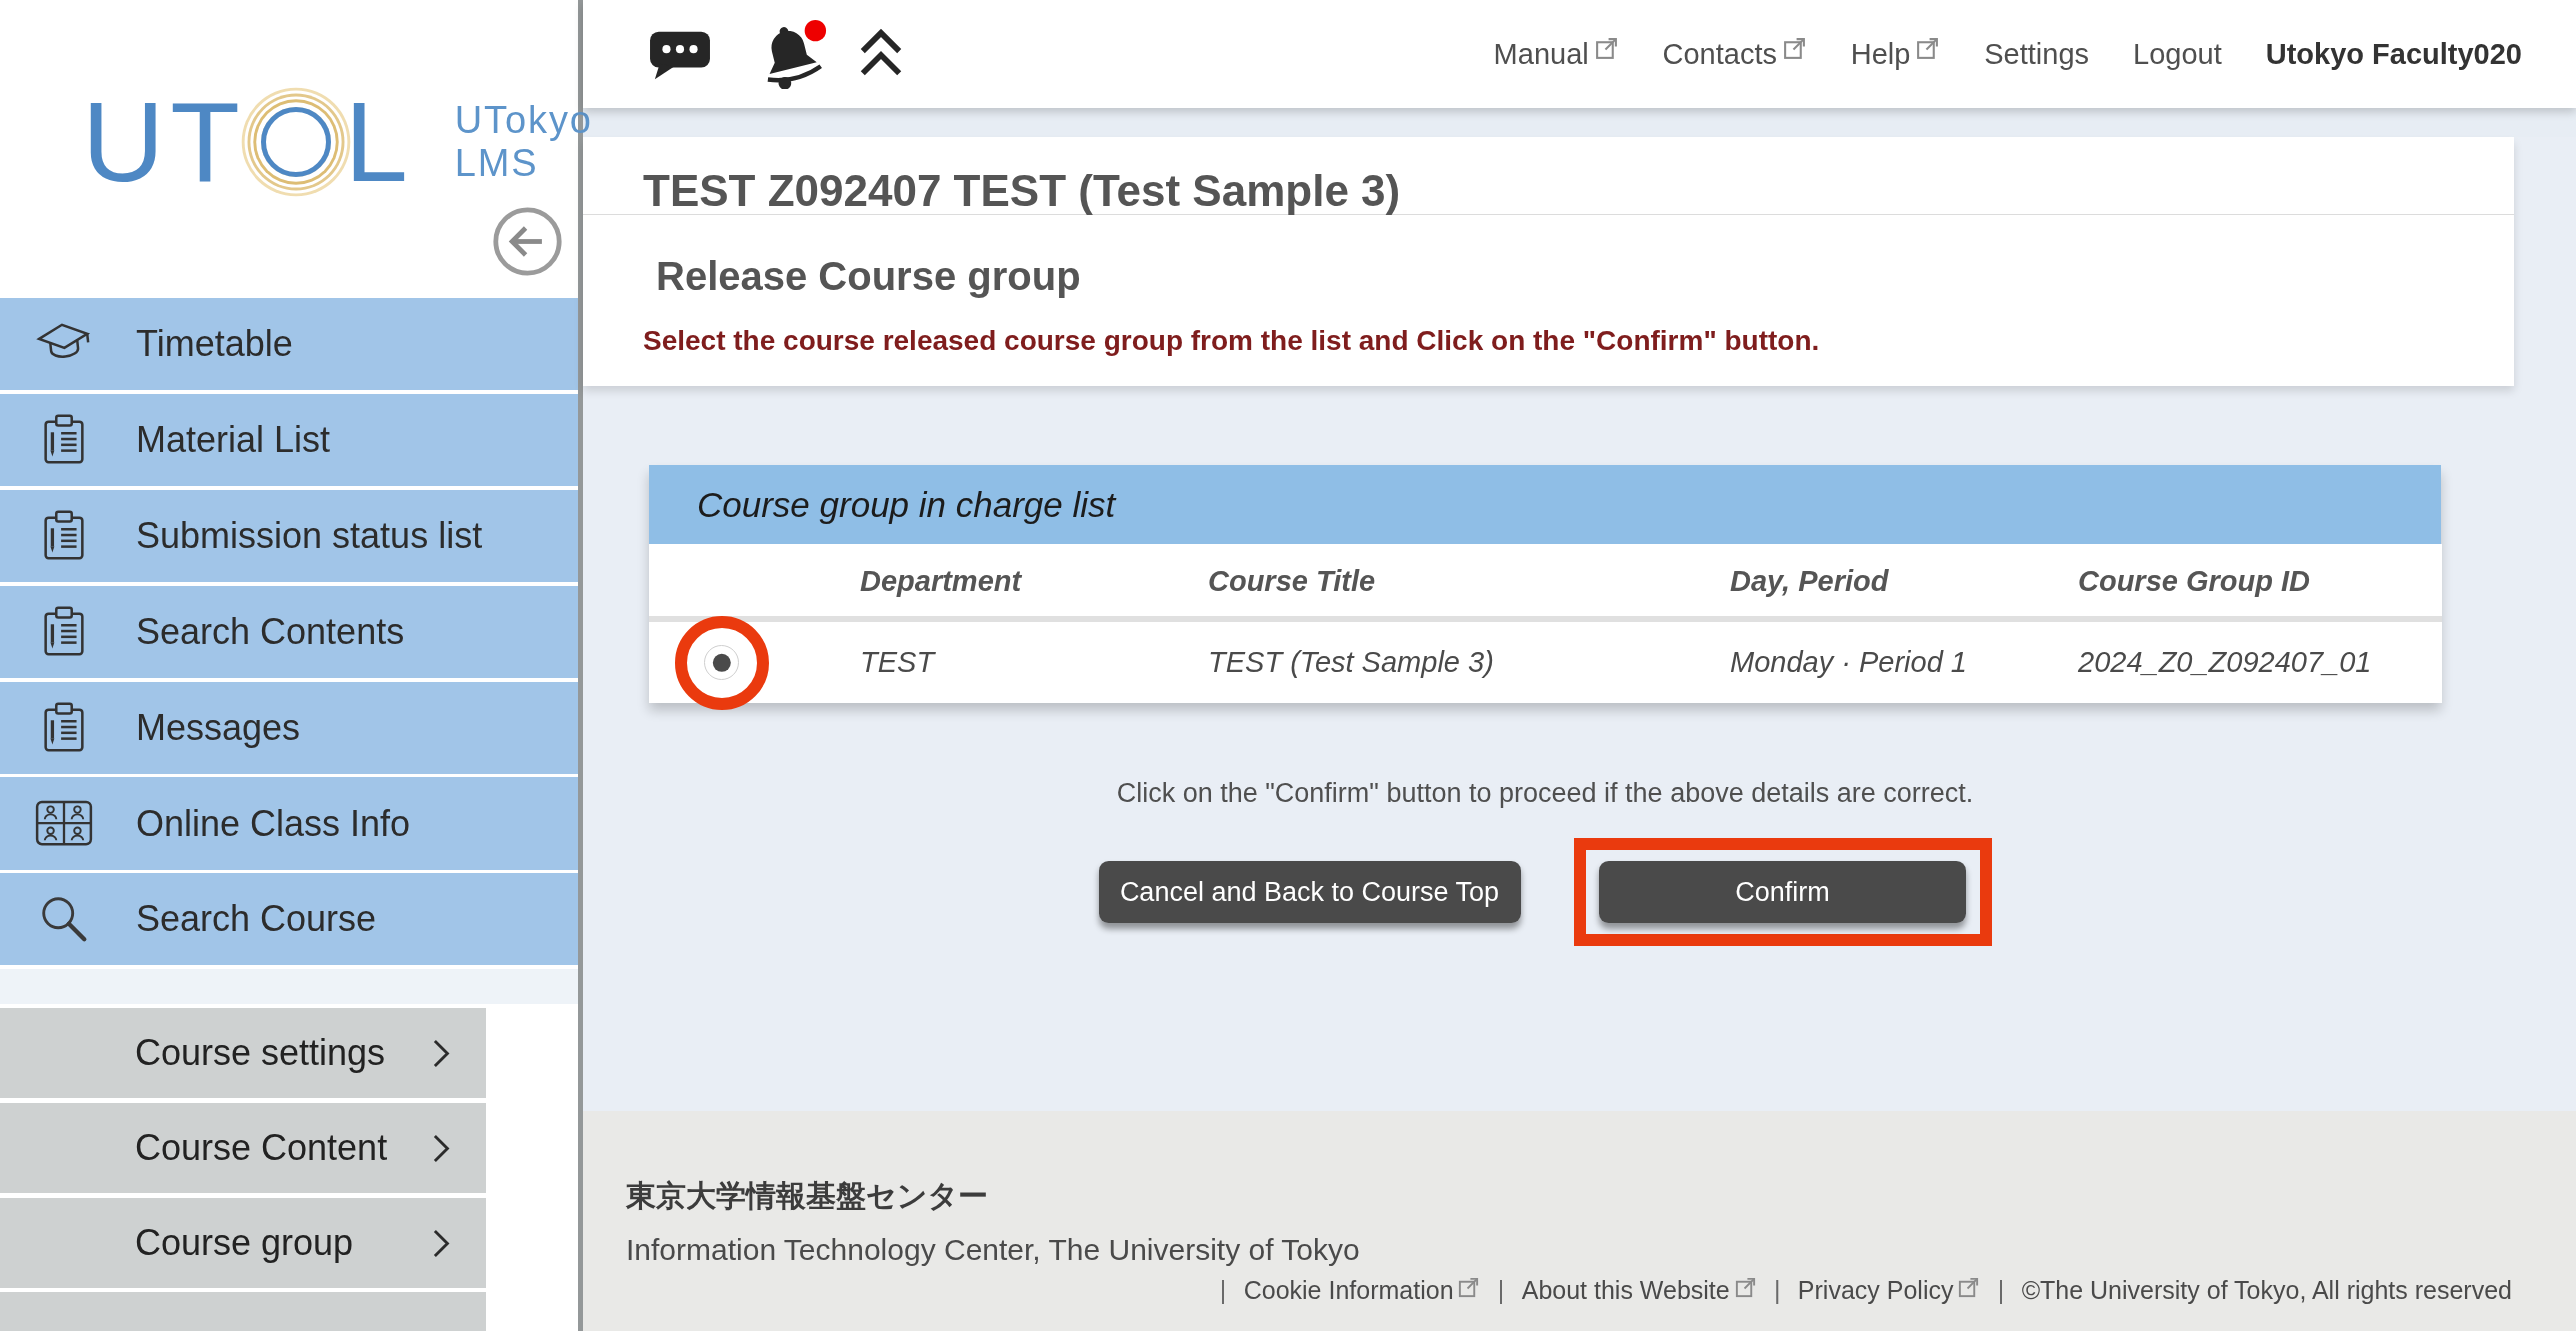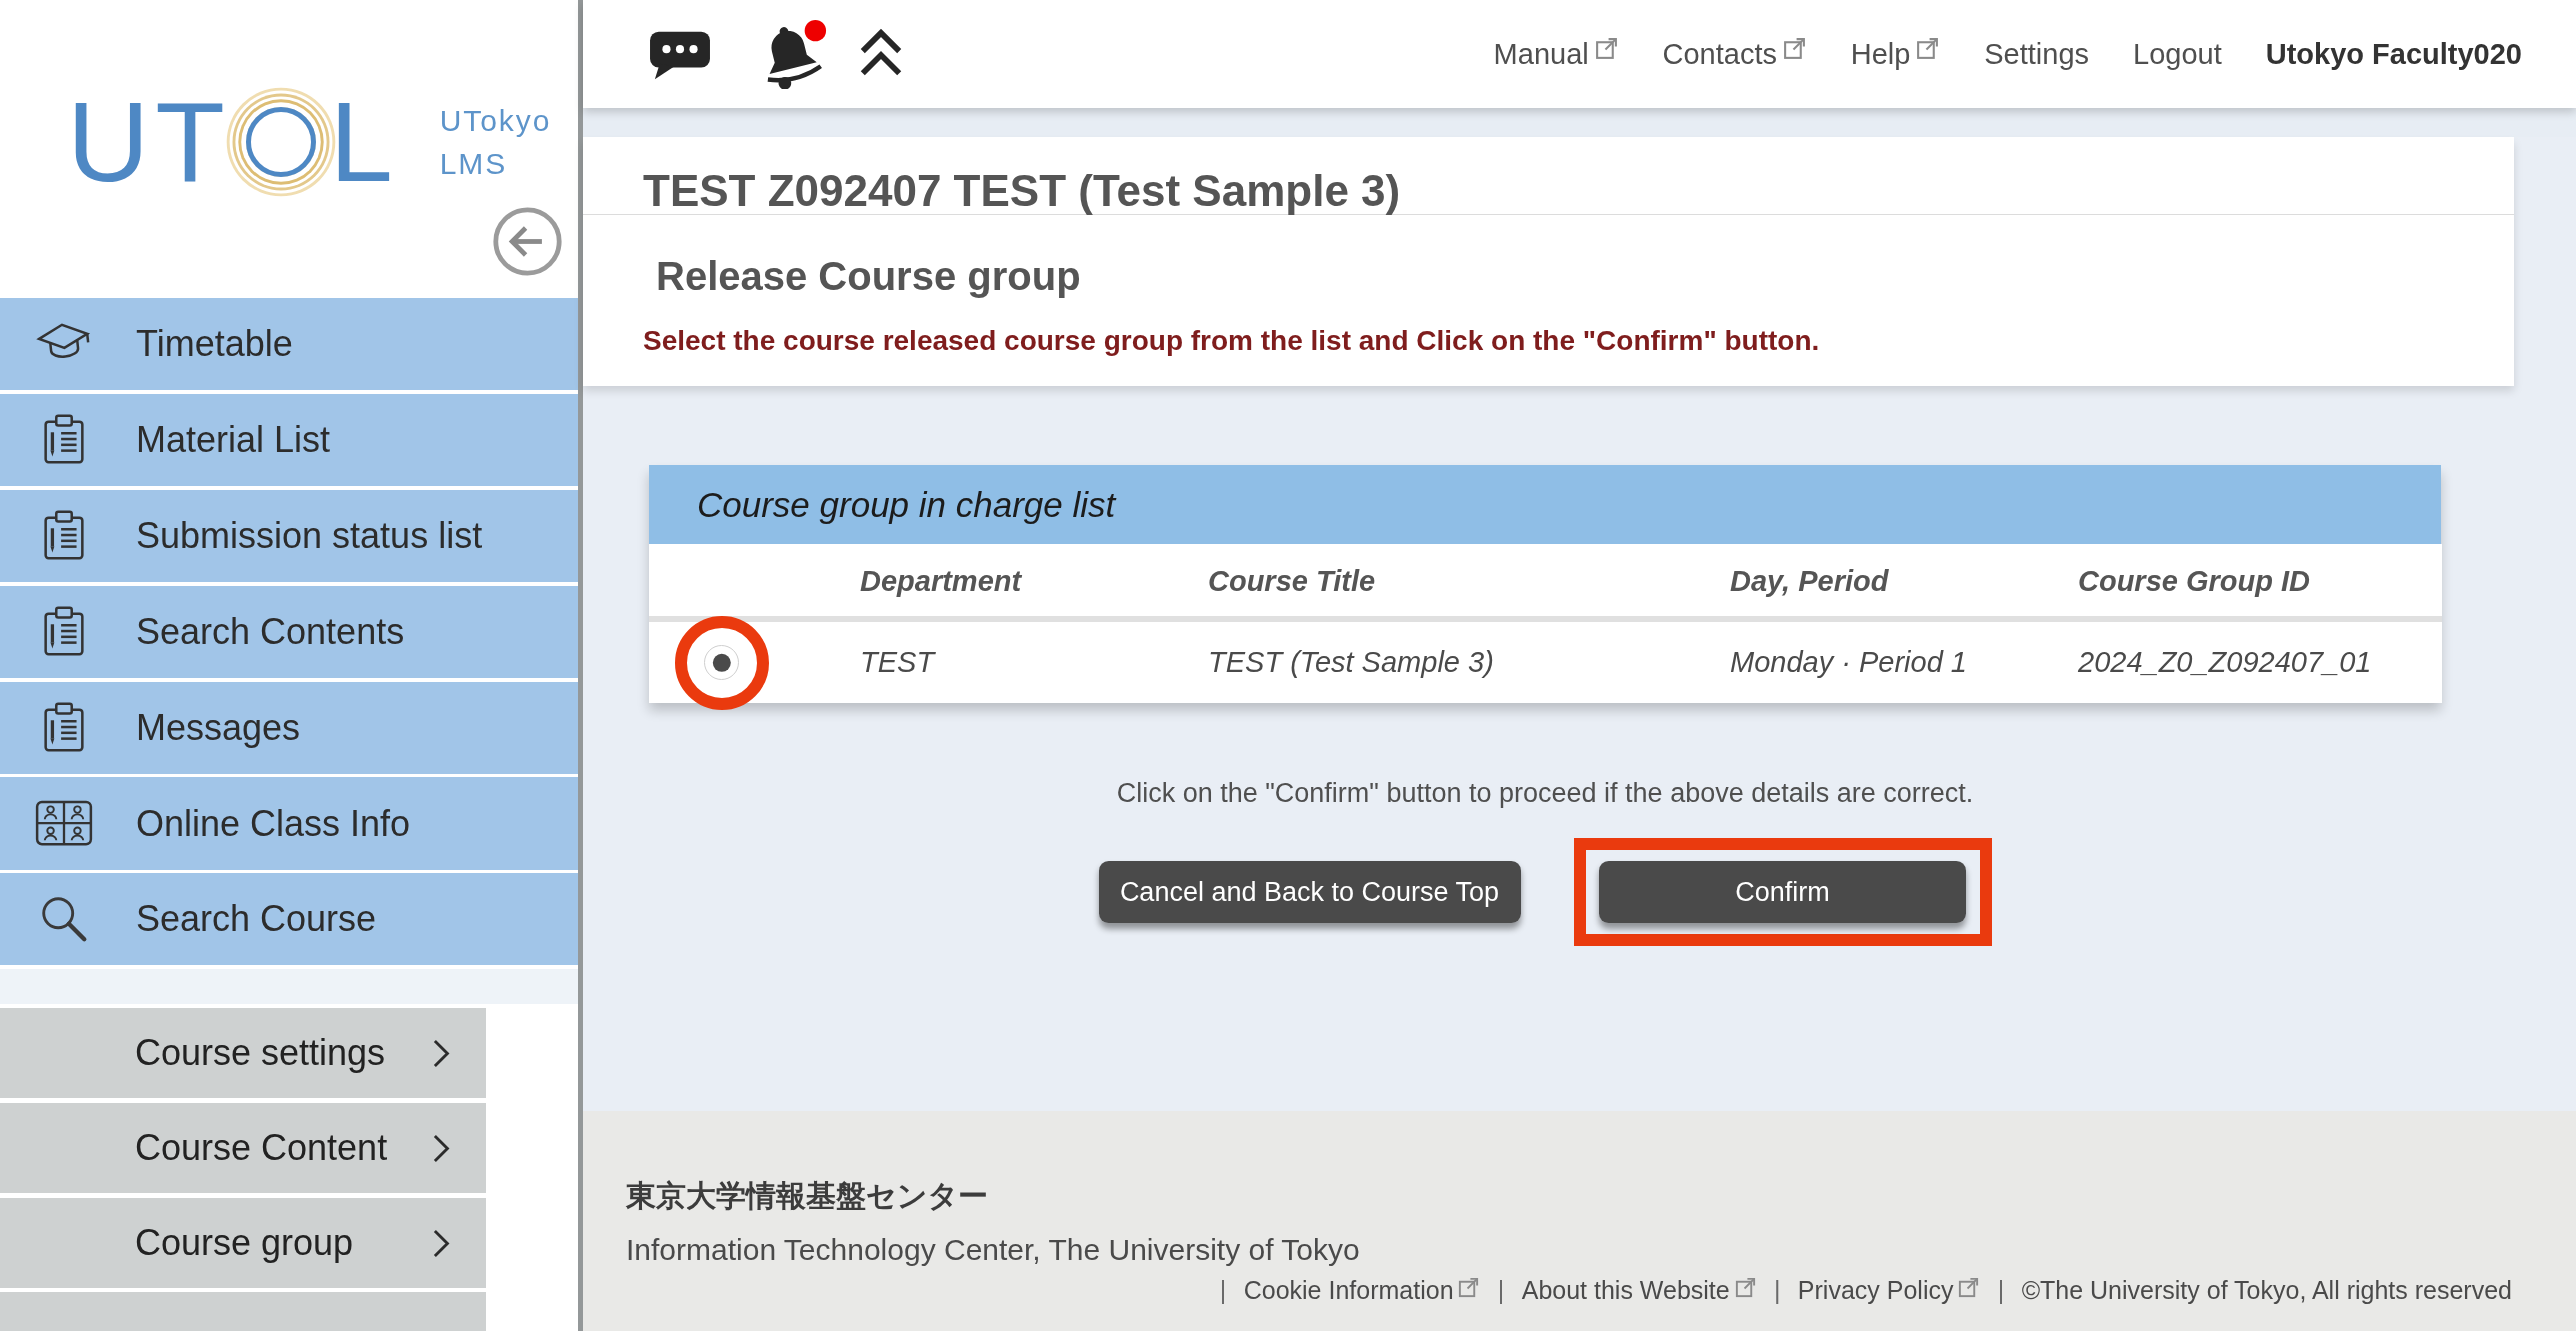--- a/index.html
+++ b/index.html
@@ -5,26 +5,26 @@
   html,body{margin:0;padding:0;}
   body{
     width:2576px;height:1331px;overflow:hidden;position:relative;
     font-family:"Liberation Sans", sans-serif;background:#e9eef5;
     display:flex;
   }
   
   .sidebar{width:578px;min-width:578px;background:#ffffff;border-right:5.8px solid #949899;
     display:flex;flex-direction:column;box-sizing:content-box;}
   .logo-area{height:301px;position:relative;}
-  .logo-row{position:absolute;left:67px;top:85px;display:flex;align-items:center;}
+  .logo-row{position:absolute;left:82px;top:85px;display:flex;align-items:center;}
   .logo-letters{font-size:114px;font-weight:400;color:#4e88c4;letter-spacing:5.8px;line-height:1;}
   .logo-o{display:inline-block;width:60px;height:60px;border:5.8px solid #4e88c4;border-radius:50%;
     margin:0 13.5px 0 15.5px;vertical-align:-3.9px;
     box-shadow:0 0 0 4.8px #fff,0 0 0 7.7px #ddbd74,0 0 0 10.6px #fff,0 0 0 13.5px #e3c88b,0 0 0 16.4px #fff,0 0 0 19.3px #f0ddb0;}
-  .wordmark{margin-left:41px;color:#5d94ca;font-size:30px;line-height:43px;letter-spacing:1.9px;}
+  .wordmark{margin-left:41px;color:#5d94ca;font-size:38px;line-height:43px;letter-spacing:1.9px;}
   .collapse-btn{position:absolute;left:491px;top:205px;width:73px;height:73px;background:transparent;border:none;padding:0;}
   
   .nav-item{height:93px;background:#a1c5e8;margin-bottom:3.9px;display:flex;align-items:center;cursor:pointer;}
   .nav-icon{width:58px;height:58px;margin-left:35px;flex:0 0 auto;display:flex;align-items:center;justify-content:center;}
   .nav-label{margin-left:43px;font-size:36px;color:#2c2c2c;white-space:nowrap;}
   .side-band{height:35px;background:#eef3f8;margin-bottom:3.9px;}
   .group-item{height:91px;width:486px;background:#ced1d1;margin-bottom:4.8px;display:flex;align-items:center;position:relative;cursor:pointer;}
   .group-label{margin-left:135px;font-size:36px;color:#222;}
   .group-chevron{position:absolute;right:35px;top:30px;}
   .group-partial{height:39px;width:486px;background:#ced1d1;}

